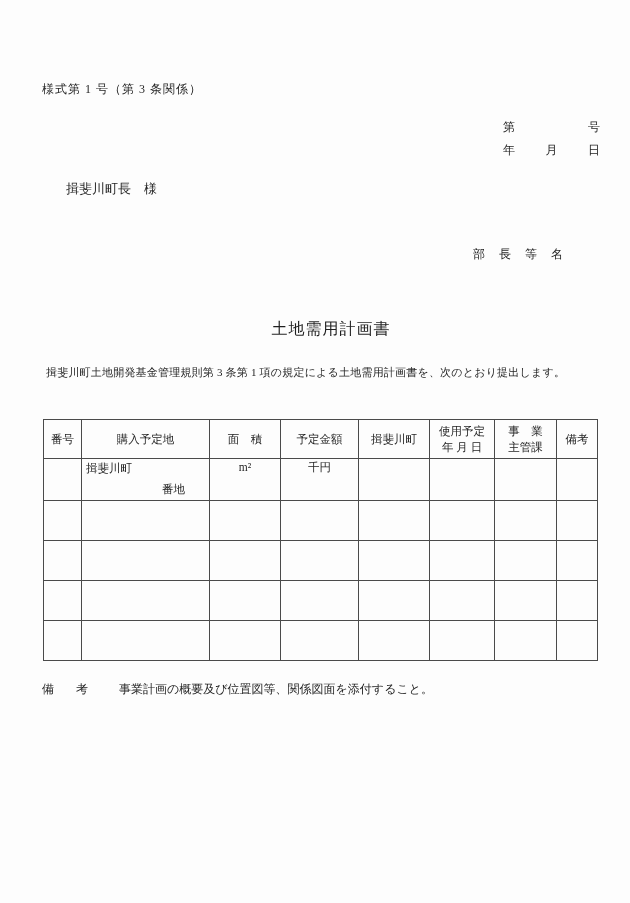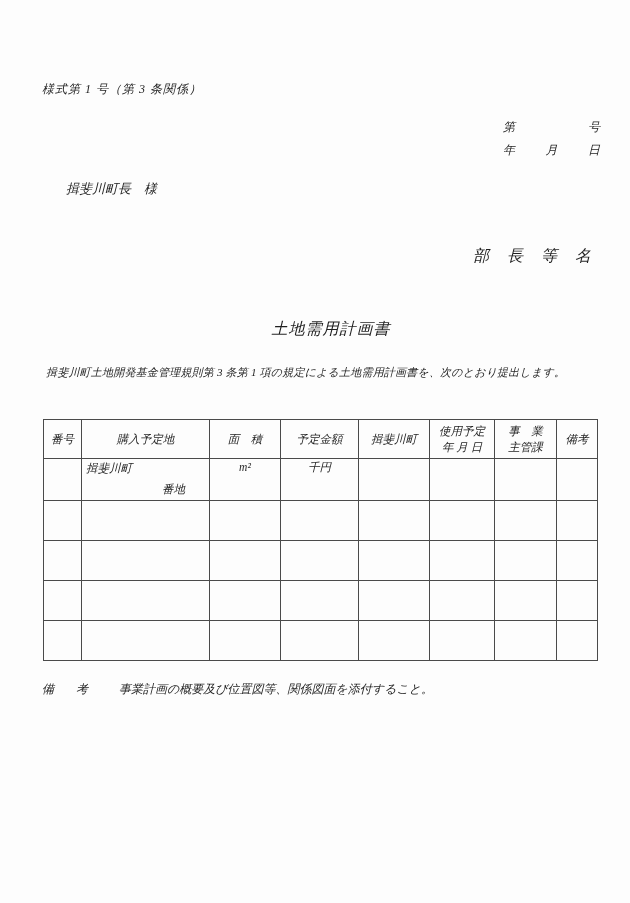--- a/index.html
+++ b/index.html
@@ -5,28 +5,27 @@
   html,body{margin:0;padding:0;}
   body{background:#e8e8e8;}
   .page{
     position:relative;
     width:630px;height:903px;
     background:#fdfdfd;
     color:#1f1f1f;
     font-family:"Liberation Serif","DejaVu Serif",serif;
     overflow:hidden;
     margin:0 auto;
-    font-style:italic;
   }
   .abs{position:absolute;}
   .form-number{left:42px;top:81px;font-size:12px;letter-spacing:1px;}
   .doc-number{left:503px;top:119px;width:97px;display:flex;justify-content:space-between;font-size:12px;}
   .date-line{left:503px;top:142px;width:97px;display:flex;justify-content:space-between;font-size:12px;}
   .addressee{left:66px;top:180px;font-size:13px;text-align:center;}
-  .sender{left:473px;top:246px;font-size:16px;letter-spacing:1px;text-align:center;}
+  .sender{left:473px;top:246px;font-size:12px;letter-spacing:1px;text-align:center;}
   .doc-title{left:0;top:303px;width:630px;text-align:center;font-size:16px;font-weight:normal;margin:16px;letter-spacing:1px;}
   .paragraph{left:42px;top:361px;width:560px;font-size:11px;margin:4px;letter-spacing:0.2px;}
   table.plan{
     position:absolute;left:43px;top:419px;
     border-collapse:collapse;table-layout:fixed;width:555px;
   }
   table.plan th,table.plan td{
     border:1px solid #4a4a4a;
     font-weight:normal;
     font-size:11.5px;

